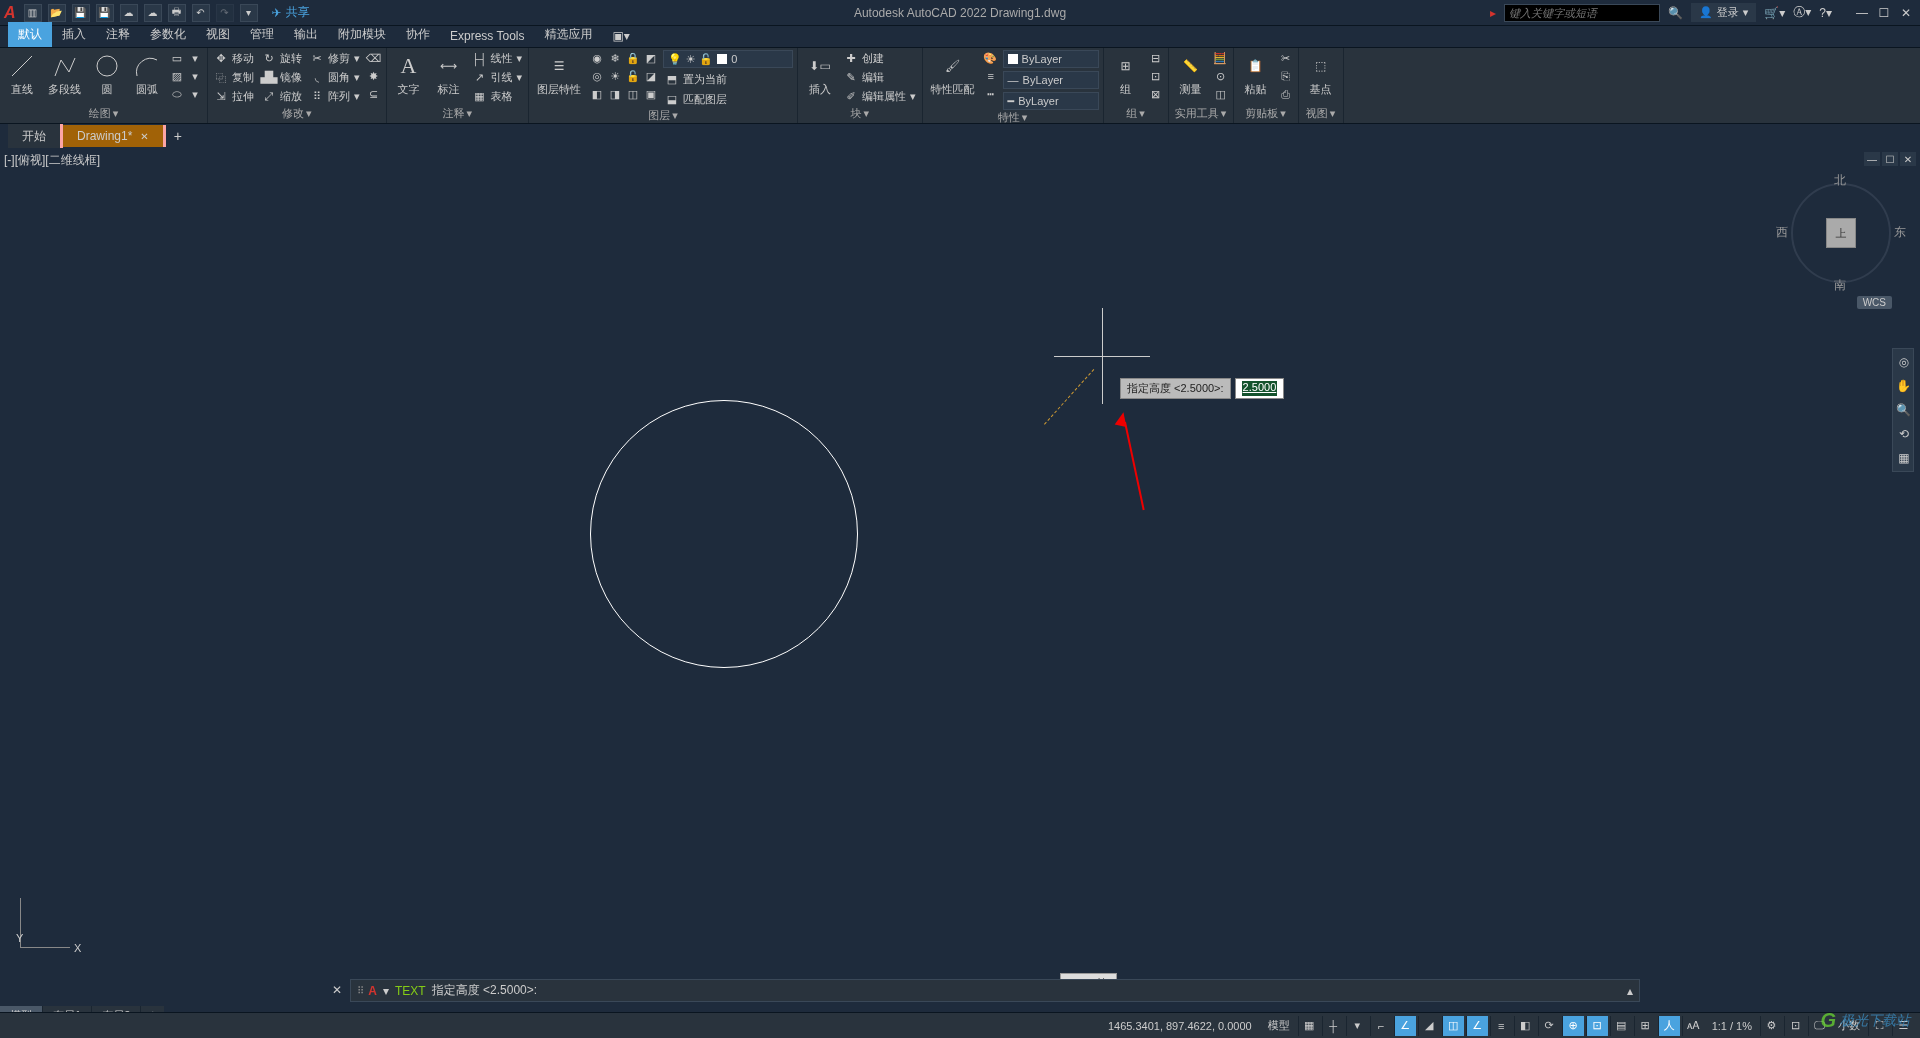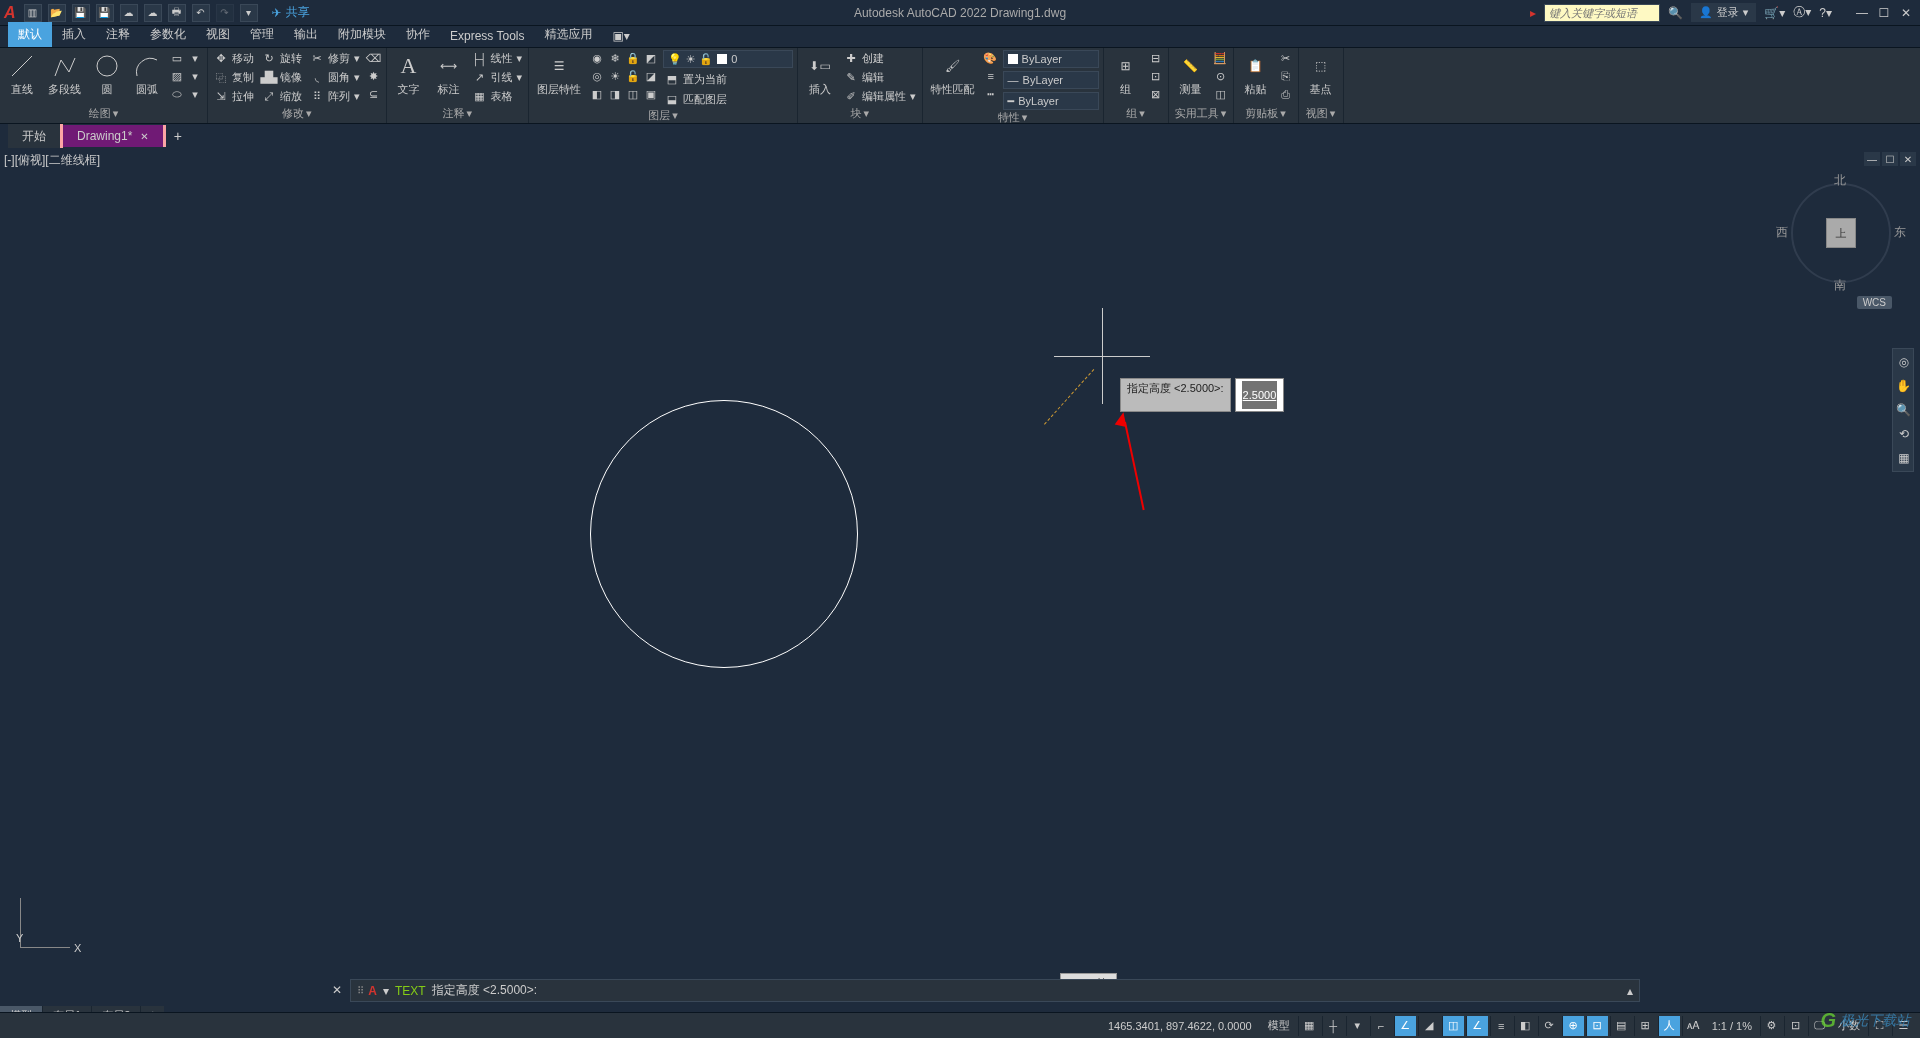--- a/index.html
+++ b/index.html
@@ -6,21 +6,21 @@
 body { background:#1e2b3c; color:#ccc; overflow:hidden; width:1920px; height:1038px; position:relative; font-size:12px; }
 
 
 .titlebar { height:26px; background:#1e2b3c; display:flex; align-items:center; padding:0 4px; border-bottom:1px solid #0a1520; }
 .titlebar .logo { color:#d4342e; font-size:16px; font-weight:bold; margin-right:8px; font-style:italic; }
 .qat { display:flex; gap:6px; }
 .qat-btn { width:18px; height:18px; background:#2a3848; border:1px solid #3a4858; display:flex; align-items:center; justify-content:center; font-size:10px; cursor:pointer; }
 .share { display:flex; align-items:center; gap:4px; margin-left:14px; color:#4aa3df; font-size:12px; }
 .title-center { position:absolute; left:50%; transform:translateX(-50%); font-size:12px; color:#aaa; }
 .title-right { margin-left:auto; display:flex; align-items:center; gap:8px; }
-.search-box { background:#fef9c3; border:1px solid #3a4858; width:116px; height:18px; padding:0 4px; color:#888; font-size:11px; font-style:italic; }
+.search-box { background:#000000; border:1px solid #3a4858; width:156px; height:18px; padding:0 4px; color:#888; font-size:11px; font-style:italic; }
 .login-btn { background:#2a3848; padding:2px 8px; font-size:11px; display:flex; align-items:center; gap:4px; }
 .win-btns { display:flex; gap:2px; margin-left:12px; }
 .win-btn { width:20px; height:16px; display:flex; align-items:center; justify-content:center; font-size:12px; cursor:pointer; }
 
 
 .ribbon-tabs { height:22px; background:#1e2b3c; display:flex; align-items:end; padding-left:8px; border-bottom:1px solid #0a1520; }
 .ribbon-tab { padding:4px 10px; font-size:12px; color:#ccc; cursor:pointer; }
 .ribbon-tab.active { background:#4aa3df; color:#fff;text-align:center; }
 
 
@@ -37,21 +37,21 @@
 .icon-row { display:flex; gap:2px; }
 .sm-ic { width:16px; height:16px; display:flex; align-items:center; justify-content:center; font-size:11px; cursor:pointer; }
 
 
 .combo { background:#2a3848; border:1px solid #3a4858; height:18px; width:130px; display:flex; align-items:center; padding:0 4px; font-size:11px; gap:4px; }
 .combo.narrow { width:96px; }
 
 
 .doc-tabs { height:24px; background:#1e2b3c; display:flex; align-items:center; padding-left:8px; }
 .doc-tab { padding:4px 14px; font-size:12px; background:#29333d; border-right:3px solid #fca5a5; cursor:pointer; position:relative; }
-.doc-tab.active { background:#701a75; }
+.doc-tab.active { background:#a16207; }
 .doc-tab .close { margin-left:8px; font-size:10px; }
 .doc-add { width:24px; text-align:center; font-size:14px; cursor:pointer; }
 
 
 .viewport { position:absolute; top:148px; left:0; right:0; bottom:30px; background:#1e2b3c; }
 .view-label { position:absolute; top:4px; left:4px; font-size:12px; color:#ccc; }
 .view-min { position:absolute; top:4px; right:4px; display:flex; gap:2px; }
 .view-min span { width:16px; height:14px; background:#2a3848; display:flex; align-items:center; justify-content:center; font-size:10px; cursor:pointer; }
 
 
@@ -68,21 +68,21 @@
 
 .circle { position:absolute; border:1px solid #fff; border-radius:50%; }
 .crosshair-h { position:absolute; height:1px; background:#ccc; }
 .crosshair-v { position:absolute; width:1px; background:#ccc; }
 .rubber-line { position:absolute; border-top:1px dashed #cc9933; transform-origin:0 0; }
 
 
 .dyn-input { position:absolute; display:flex; gap:4px; }
 .dyn-label { background:#bbb; color:#222; padding:2px 6px; font-size:11px; border:1px solid #888; }
 .dyn-field { background:#fff; color:#06c; padding:2px 6px; font-size:11px; border:1px solid #888; display:flex; }
-.dyn-field .sel { background:#737373; color:#fff; padding:8px 1px;text-decoration:underline; }
+.dyn-field .sel { background:#14532d; color:#fff; padding:0 1px;text-decoration:underline; }
 
 
 .arrow-line { position:absolute; width:2px; background:#e00; transform-origin:top center; }
 .arrow-head { position:absolute; width:0; height:0; border-left:6px solid transparent; border-right:6px solid transparent; border-bottom:14px solid #e00; }
 
 
 .ucs { position:absolute; left:20px; bottom:60px; }
 .ucs-y { position:absolute; width:1px; height:50px; background:#888; bottom:0; left:0; }
 .ucs-x { position:absolute; height:1px; width:50px; background:#888; bottom:0; left:0; }
 .ucs .yl { position:absolute; top:-16px; left:-4px; font-size:11px; }

